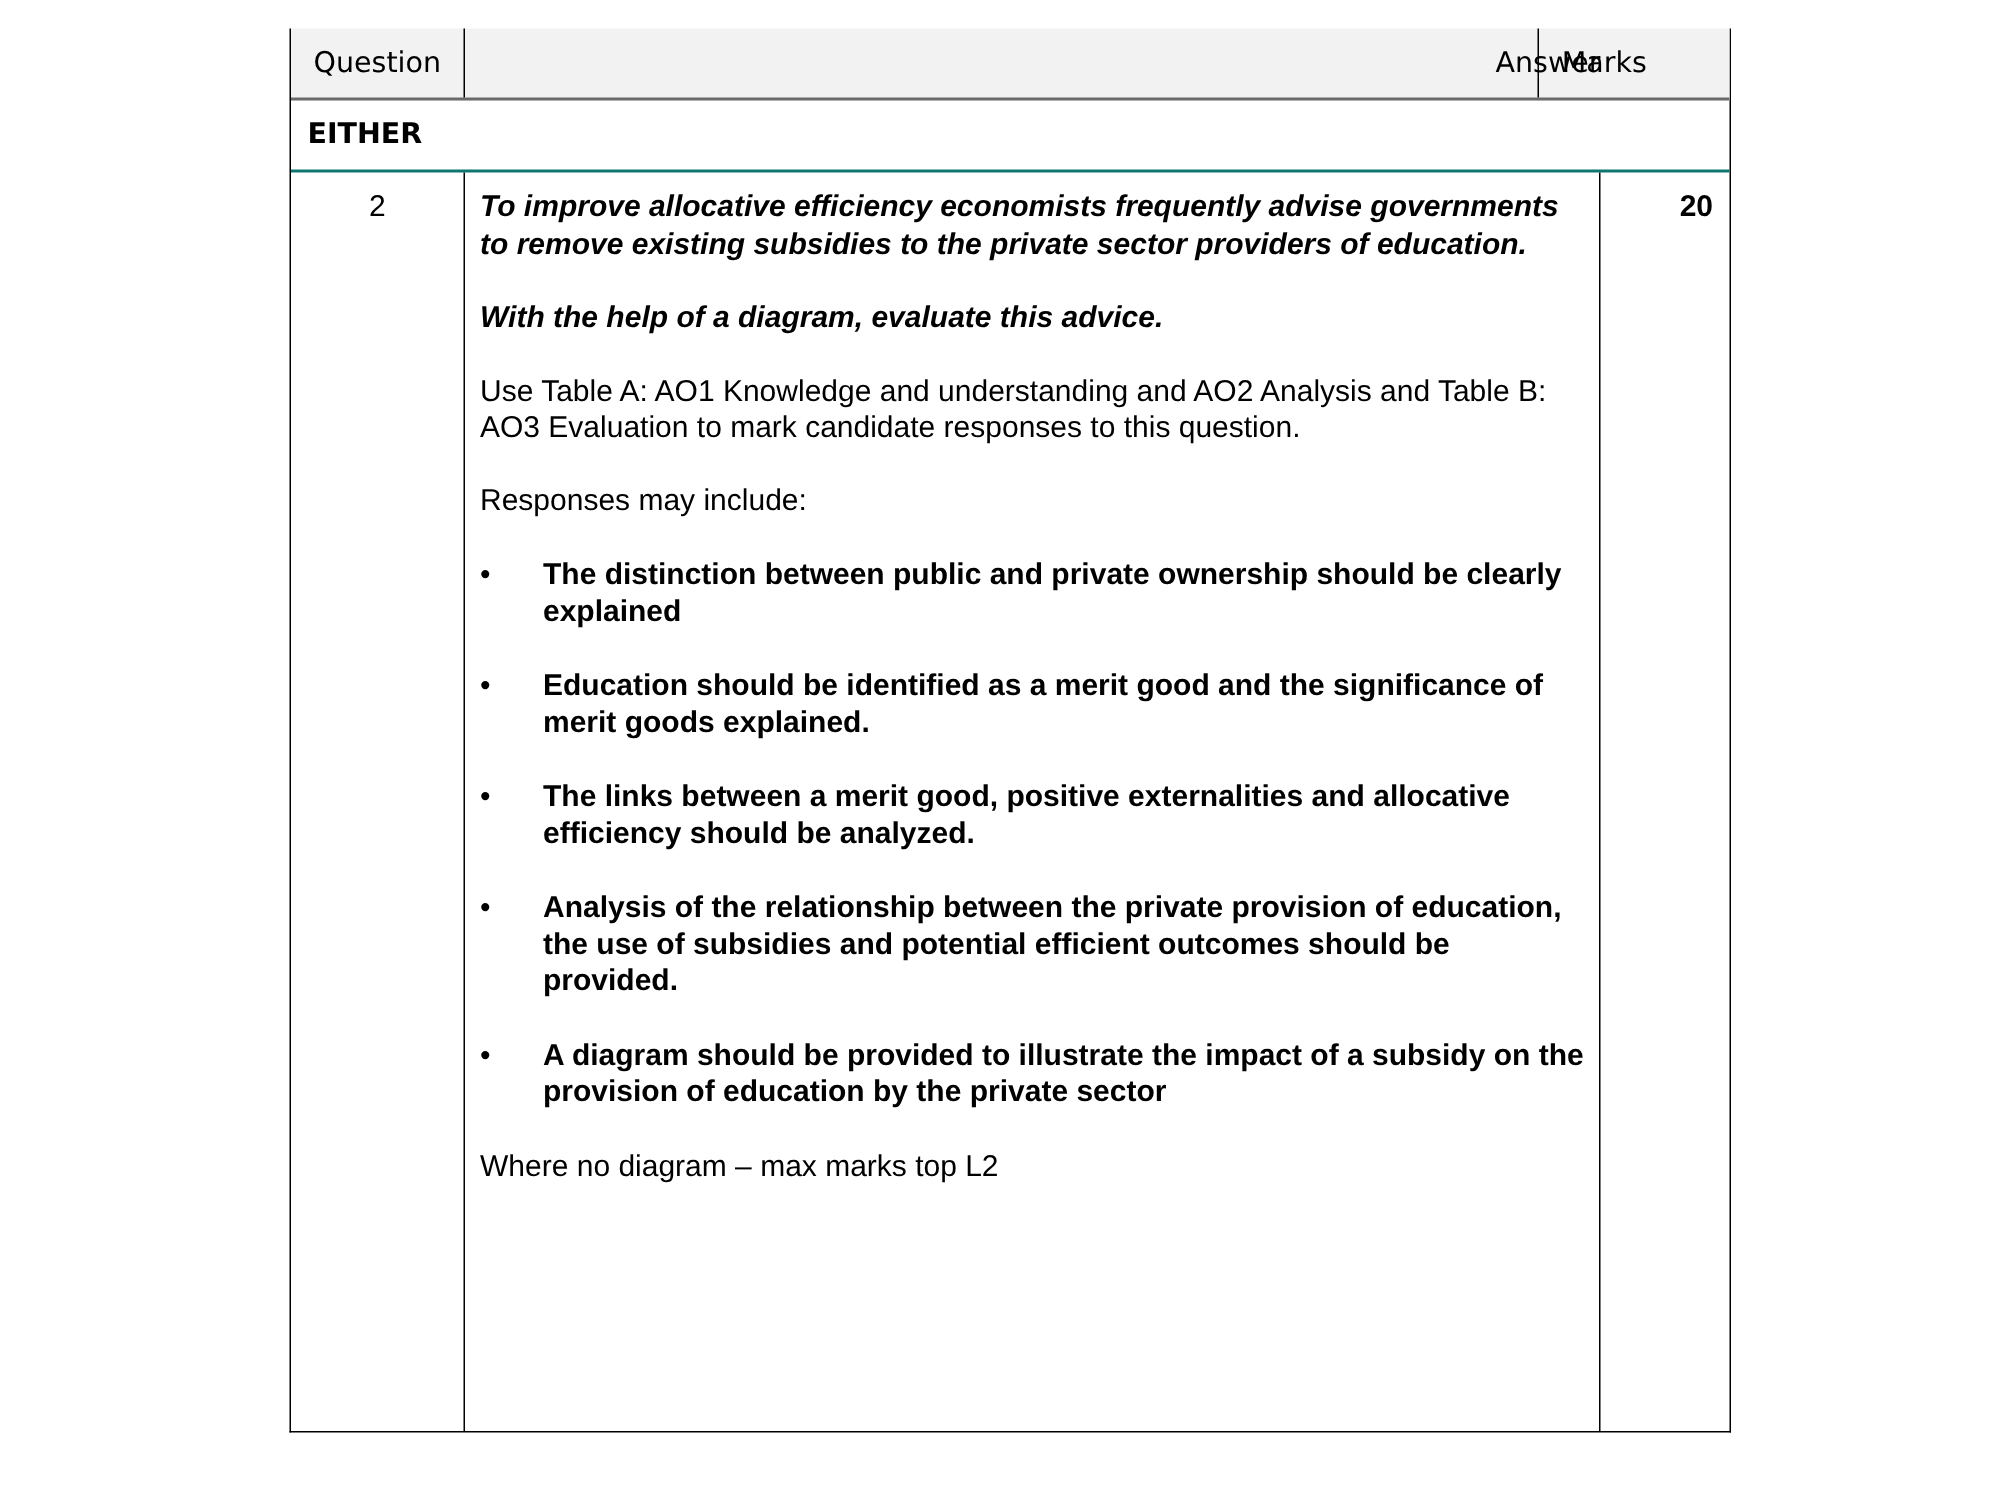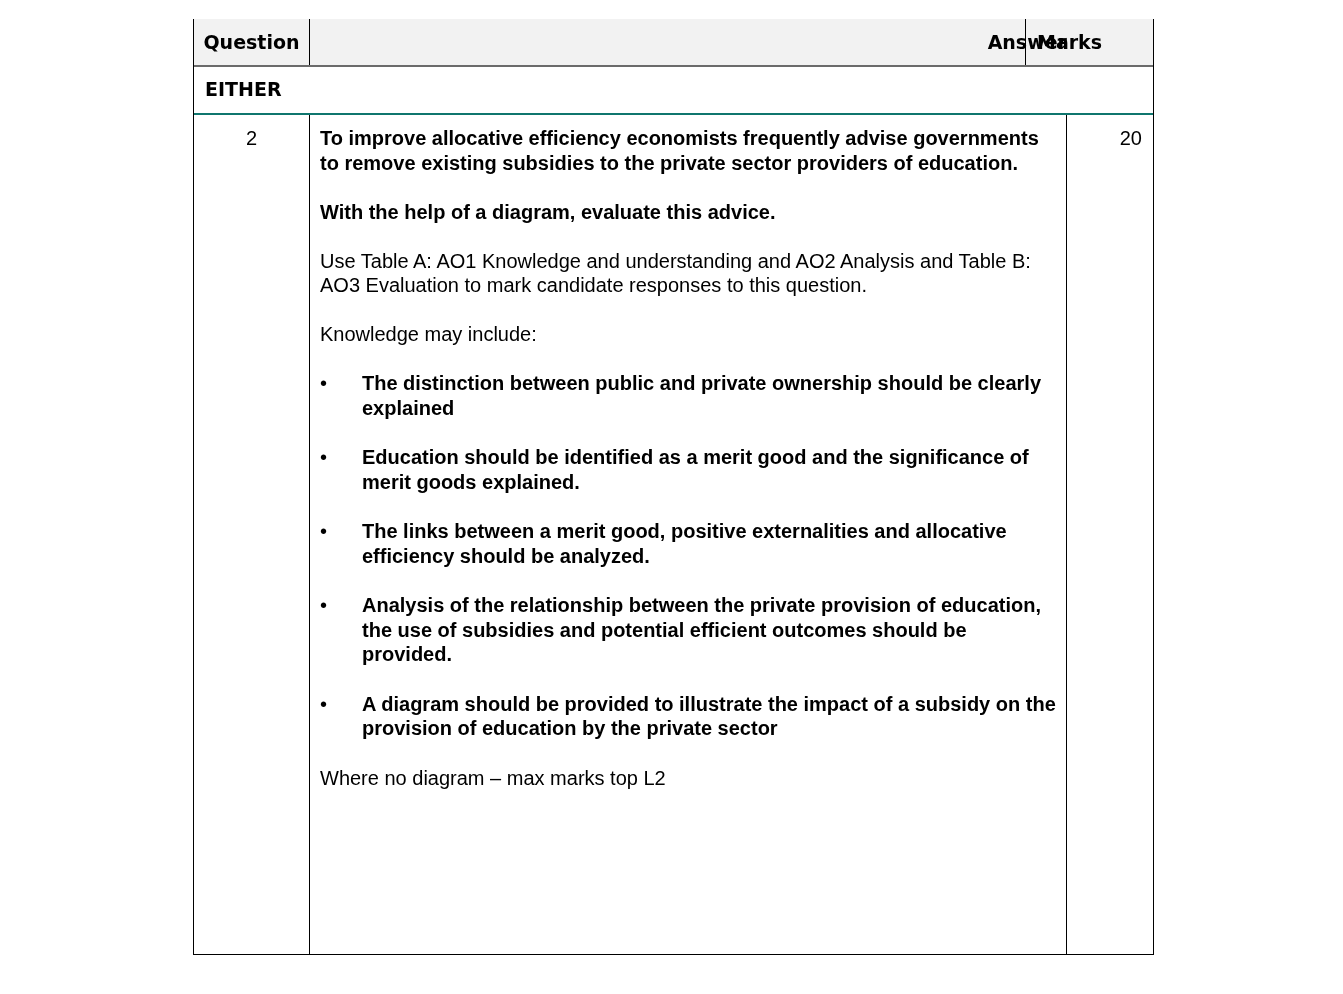--- a/index.html
+++ b/index.html
@@ -3,37 +3,37 @@
   <meta charset="utf-8">
   <style>
     html, body { margin: 0; padding: 0; background: #ffffff; }
     body { width: 1343px; height: 994px; position: relative; overflow: hidden;
            font-family: "Liberation Sans", sans-serif; color: #000; }
     .tbl { position: absolute; left: 193px; top: 19px; width: 961px; height: 936px;
            border-left: 1px solid #000; border-right: 1px solid #000; border-bottom: 1px solid #000;
            box-sizing: border-box; }
     .hdr { position: absolute; left: 0; top: 0; width: 959px; height: 48px; background: #f2f2f2;
            border-bottom: 2px solid #6b6b6b; box-sizing: border-box; }
-    .hdr .c { position: absolute; top: 0; height: 46px; line-height: 46px; font-weight: bold;
+    .hdr .c { position: absolute; top: 0; height: 46px; line-height: 46px; font-weight: normal;
               font-size: 20px; font-family: "DejaVu Sans", sans-serif; }
     .hdr .c.q { left: 0; width: 115px; text-align: center; font-size: 19px; }
     .hdr .c.a { left: 115px; width: 757px; text-align: right; border-left: 1px solid #000; font-size: 19px; }
     .hdr .c.m { left: 831px; width: 87px; text-align: center; border-left: 1px solid #000; font-size: 19px; }
     .either { position: absolute; left: 0; top: 48px; width: 959px; height: 48px;
               border-bottom: 2px solid #0f766e; box-sizing: border-box; }
     .either span { position: absolute; left: 11px; top: 11px; font-weight: bold; font-size: 19px;
                    font-family: "DejaVu Sans", sans-serif; }
     .body { position: absolute; left: 0; top: 96px; width: 959px; height: 839px; }
     .qnum { position: absolute; left: 0; top: 12px; width: 115px; text-align: center; font-size: 20px; }
     .vline1 { position: absolute; left: 115px; top: 0; width: 1px; height: 839px; background: #000; }
     .vline2 { position: absolute; left: 872px; top: 0; width: 1px; height: 839px; background: #000; }
-    .marks { position: absolute; left: 873px; top: 12px; width: 75px; text-align: right; font-weight: normal; font-size: 20px; }
+    .marks { position: absolute; left: 873px; top: 12px; width: 75px; text-align: right; font-weight: bold; font-size: 20px; }
     .ans { position: absolute; left: 126px; top: 11px; width: 740px; font-size: 20px; line-height: 24.5px; }
     .ans p { margin: 0 0 24.5px 0; }
-    .ans p.b { font-weight: bold; }
+    .ans p.b { font-weight: bold; font-style: italic; }
     .bl { position: relative; padding-left: 42px; margin: 0 0 25px 0; }
     .bl .dot { position: absolute; left: 0; top: 0; }
     .bl .t { display: block; font-weight: bold; }
   </style>
 </head>
 <body>
 
 <div class="tbl">
   <div class="hdr">
     <div class="c q">Question</div>
@@ -45,21 +45,21 @@
   </div>
   <div class="body">
     <div class="qnum">2</div>
     <div class="vline1"></div>
     <div class="vline2"></div>
     <div class="marks">20</div>
     <div class="ans">
       <p class="b">To improve allocative efficiency economists frequently advise governments to remove existing subsidies to the private sector providers of education.</p>
       <p class="b">With the help of a diagram, evaluate this advice.</p>
       <p>Use Table A: AO1 Knowledge and understanding and AO2 Analysis and Table B: AO3 Evaluation to mark candidate responses to this question.</p>
-      <p>Knowledge may include:</p>
+      <p>Responses may include:</p>
       <div class="bl">
         <span class="dot">•</span>
         <span class="t">The distinction between public and private ownership should be clearly explained</span>
       </div>
       <div class="bl">
         <span class="dot">•</span>
         <span class="t">Education should be identified as a merit good and the significance of merit goods explained.</span>
       </div>
       <div class="bl">
         <span class="dot">•</span>

